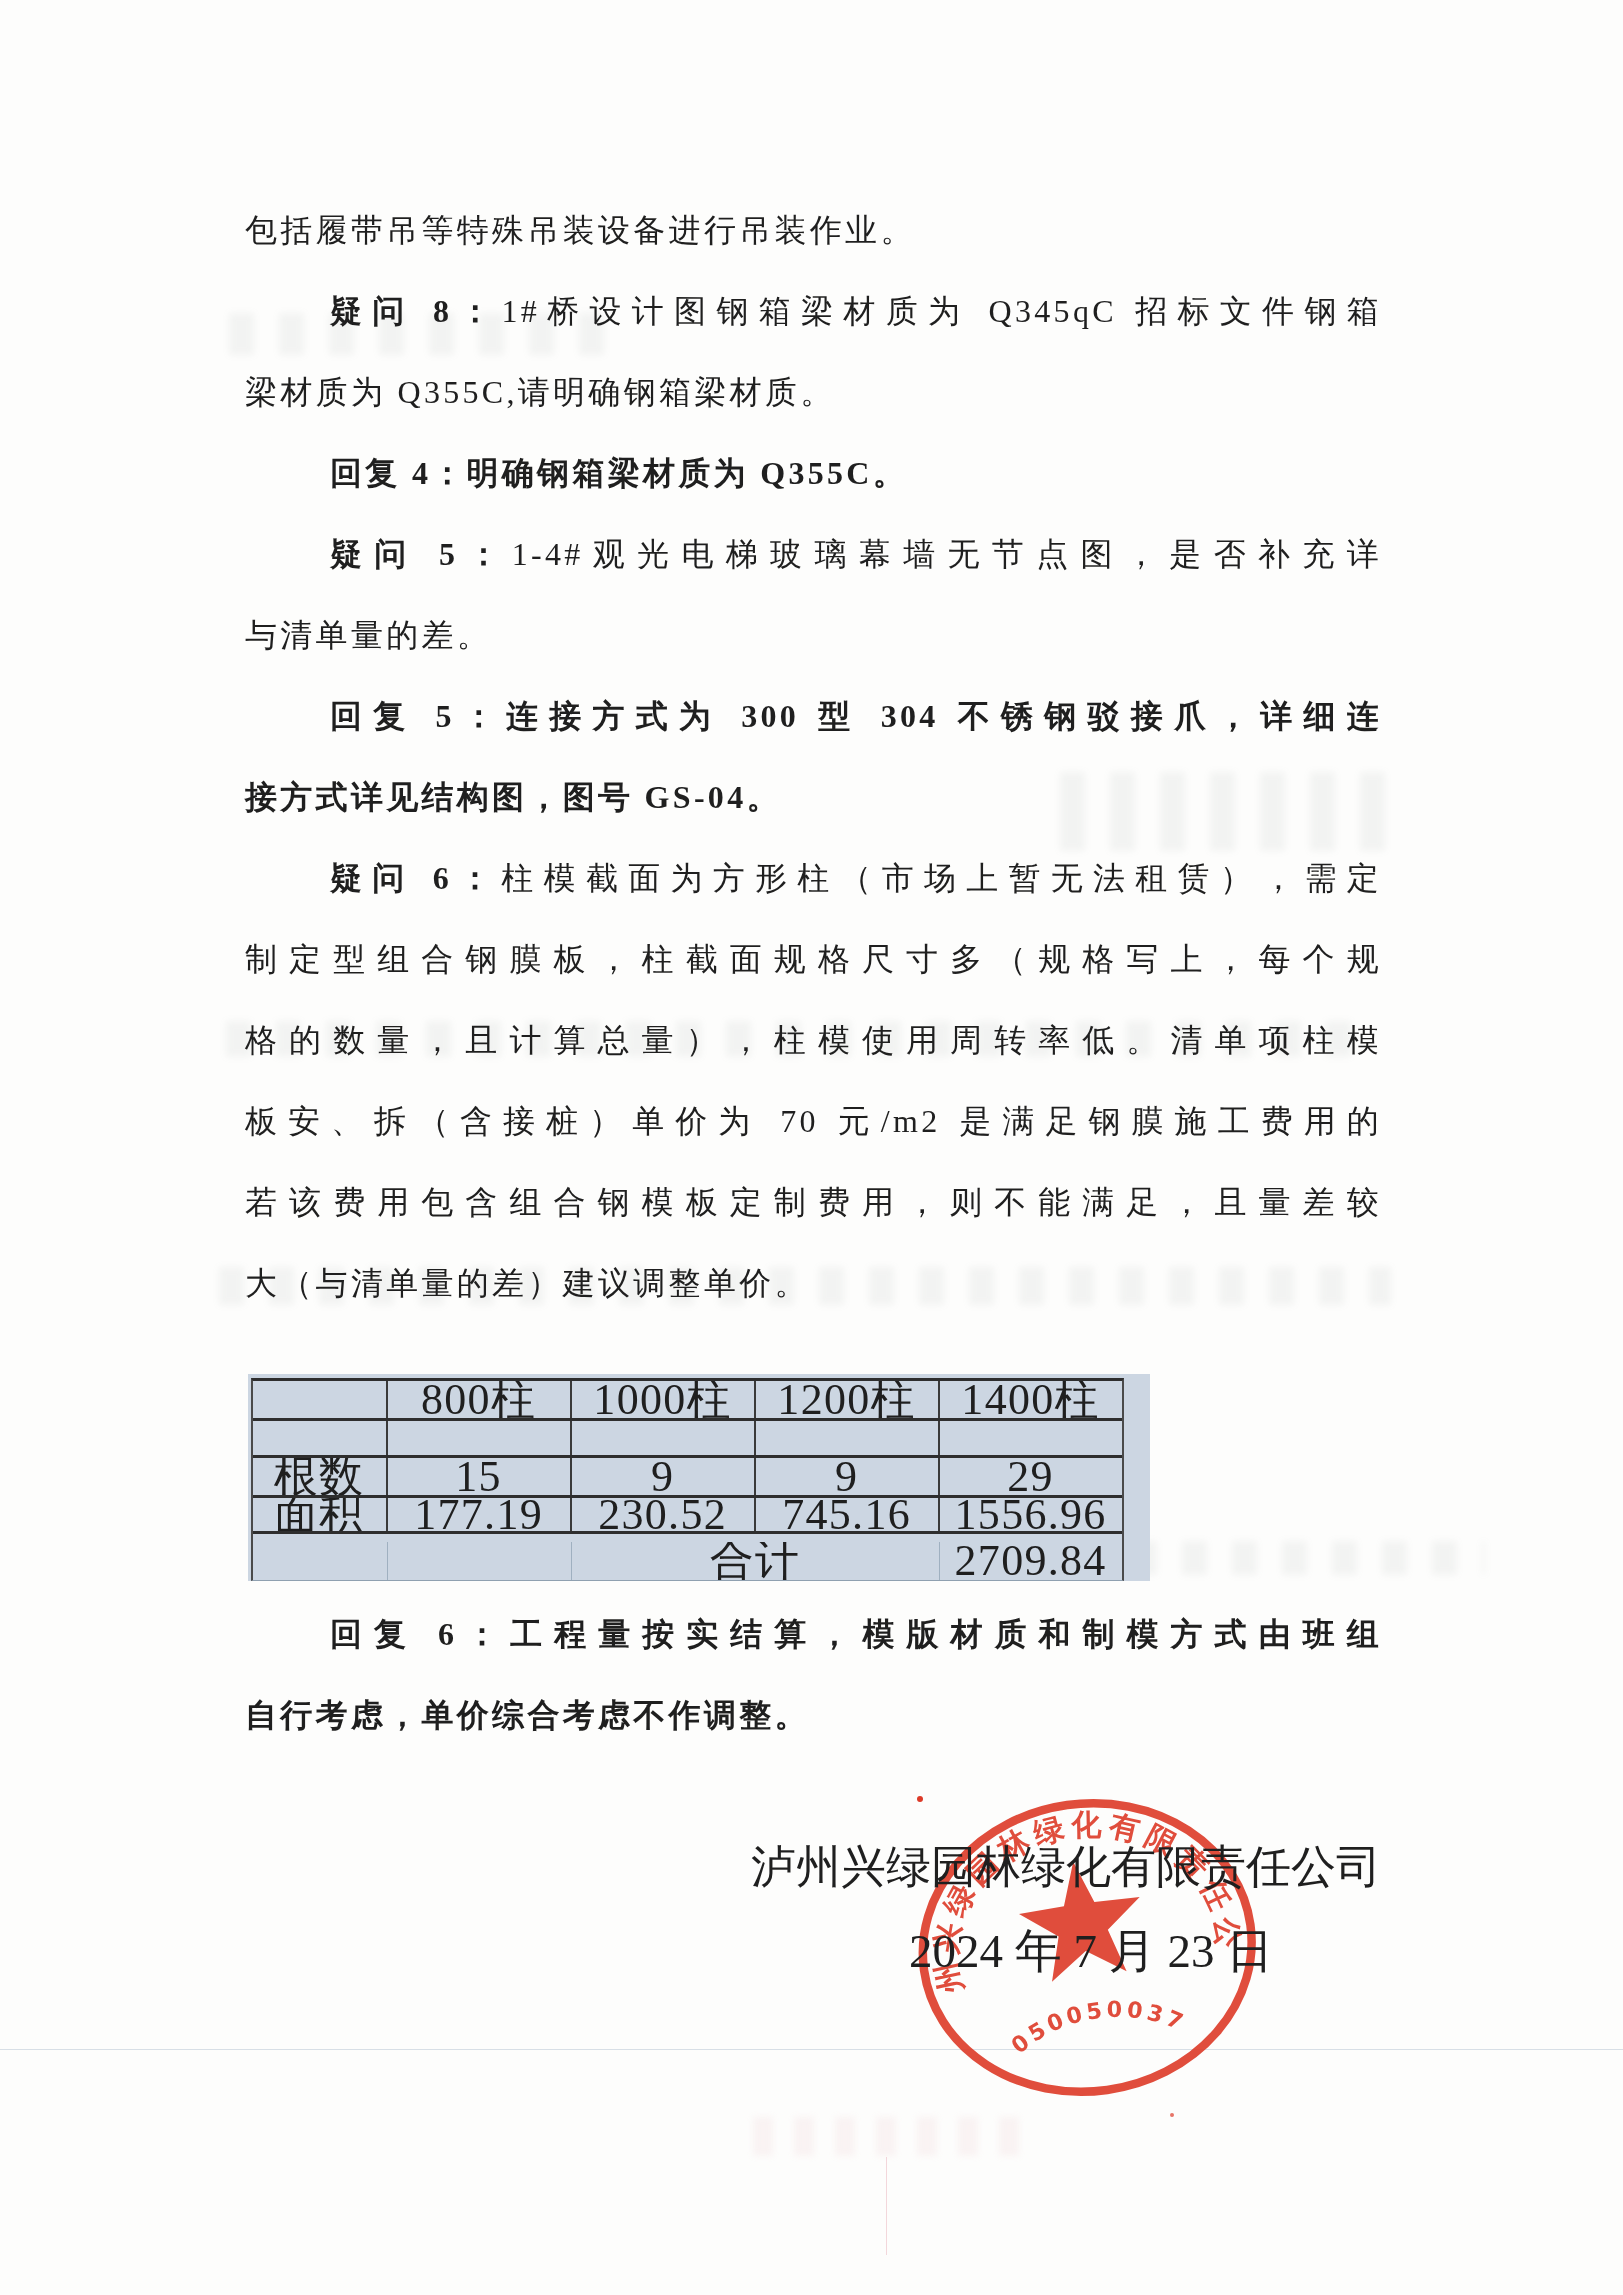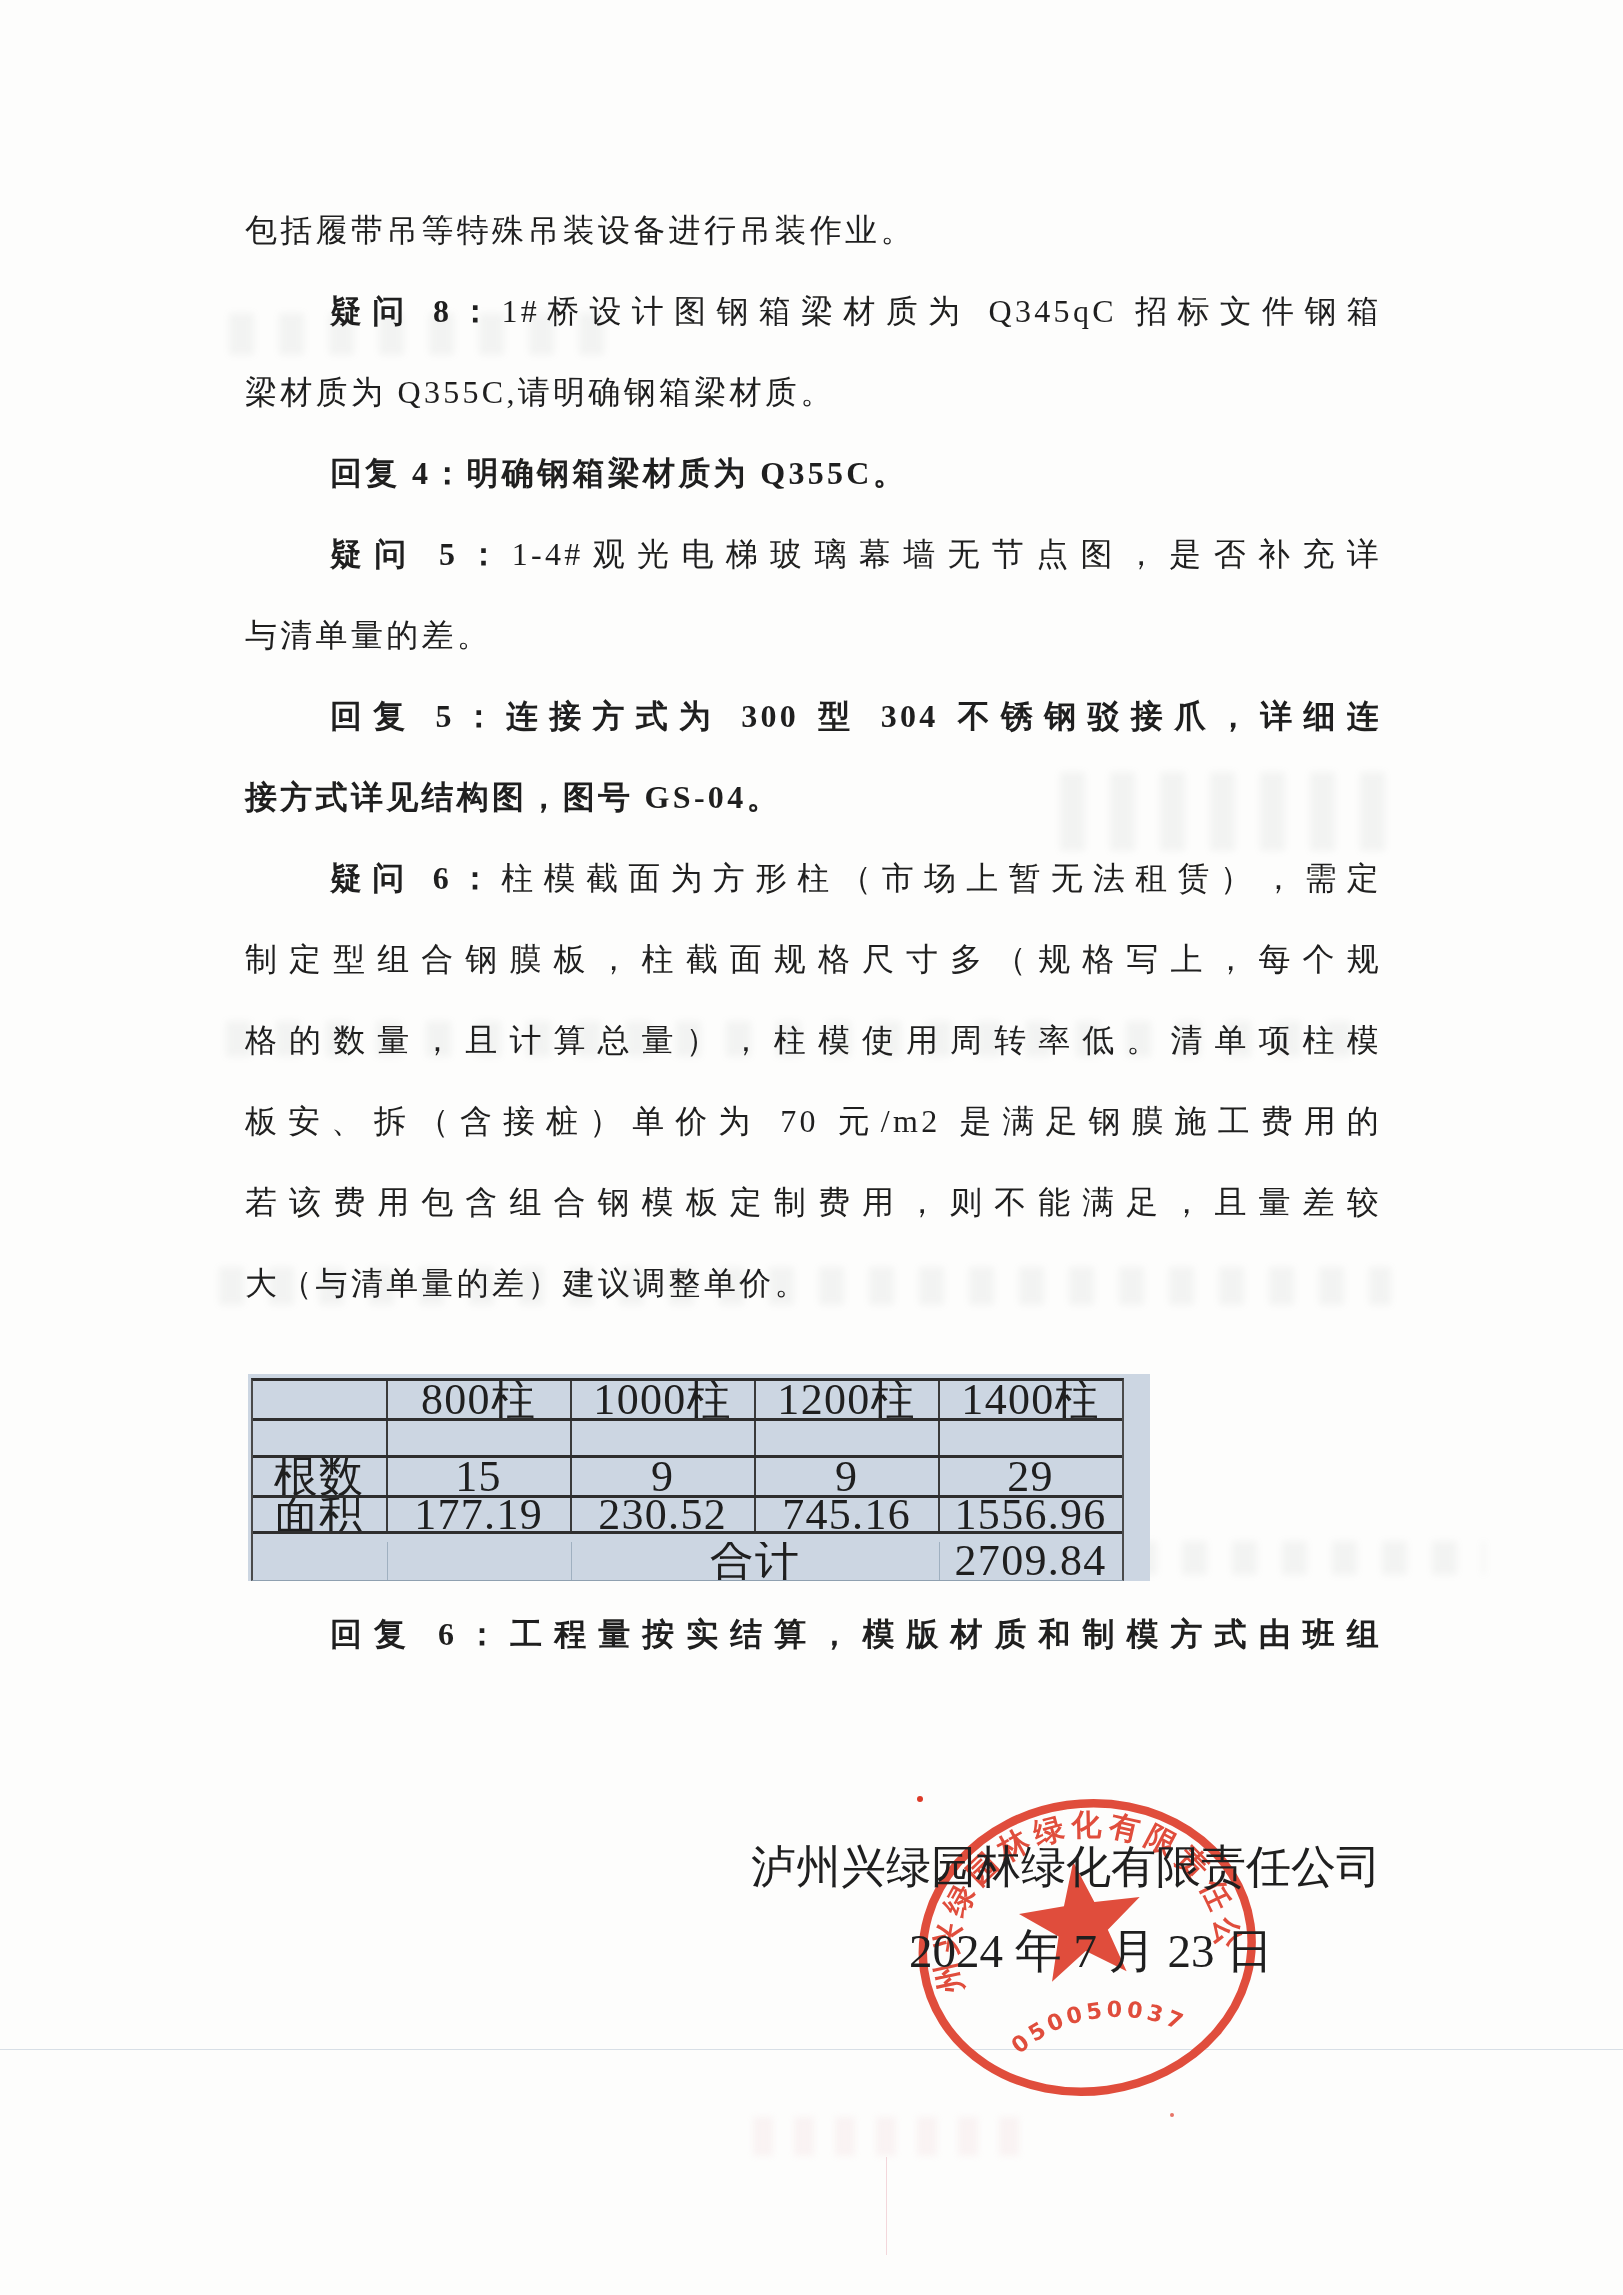--- a/index.html
+++ b/index.html
@@ -156,20 +156,21 @@
           <div class="tcell"></div>
           <div class="tcell"></div>
           <div class="tcell">合计</div>
           <div class="tcell">2709.84</div>
         </div>
       </div>
   </div>
 
   <div class="textblock" id="lines-after">
       <div class="line indent justify bold"><span class="pre">回复 6：</span><span>工程量按实结算，模版材质和制模方式由班组</span></div>
+      <div class="line bold"><span>自行考虑，单价综合考虑不作调整。</span></div>
     </div>
 
   <svg class="seal" width="367" height="340" viewBox="0 0 560 520">
     <g transform="rotate(-8 275 247)" fill="none">
       <ellipse cx="275" cy="247" rx="252" ry="220" stroke="var(--seal-red,#dd3a28)" stroke-width="13"></ellipse>
       <path id="sealTopArc" d="M 87 306 A 200 172 0 1 1 463 306" fill="none"></path>
       <path id="sealBotArc" d="M 151.6 393.2 A 205 183 0 0 1 398.4 393.2" fill="none"></path>
       <polygon points="272,114 295.5,179.6 365.2,181.7 310,224.4 329.6,291.3 272,252 214.4,291.3 234,224.4 178.8,181.7 248.5,179.6" fill="var(--seal-red,#dd3a28)"></polygon>
       <text font-size="46" font-weight="700" letter-spacing="9" font-family="Liberation Serif, DejaVu Serif, serif">
         <textPath href="#sealTopArc" startOffset="50%" text-anchor="middle">泸州兴绿园林绿化有限责任公司</textPath>

